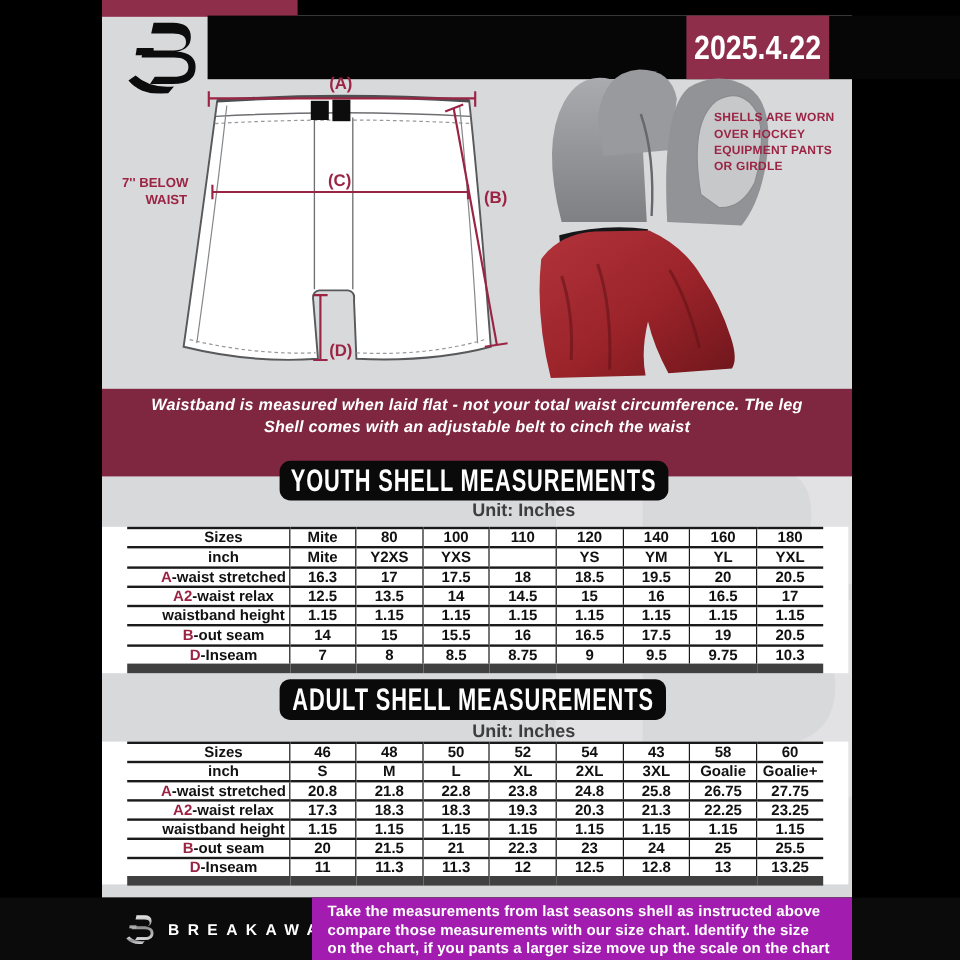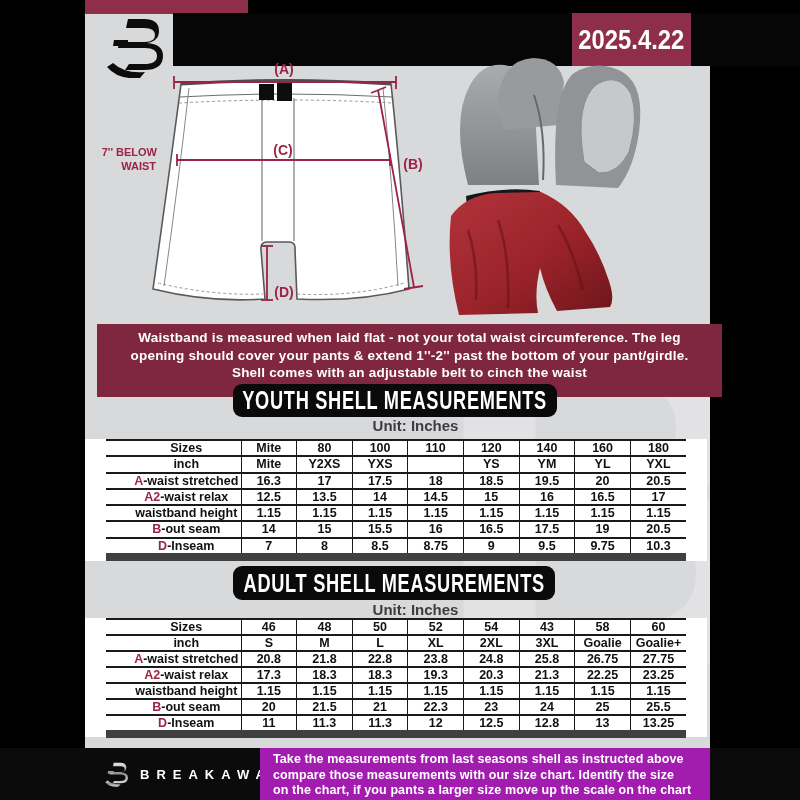--- a/index.html
+++ b/index.html
@@ -20,30 +20,30 @@
   .date-box span { display:inline-block; font-size:28px; font-weight:bold; color:#fff; transform:scaleX(.85); white-space:nowrap; }
 
   .logo-top { position:absolute; left:104px; top:16px; width:64px; height:62px; }
 
   
   .diagram-svg { position:absolute; left:100px; top:58px; width:345px; height:258px; }
   .photo-svg { position:absolute; left:448px; top:55px; width:212px; height:262px; }
   .shells-note { position:absolute; left:595px; top:92px; width:118px; color:#9b2444; font-size:10px; font-weight:bold; line-height:13.5px; letter-spacing:.2px; }
 
   
-  .notice { position:absolute; left:97px; top:324px; width:625px; height:73px; background:#7f2741; color:#fff; text-align:center; padding-top:5px; z-index:2; }
+  .notice { position:absolute; left:85px; top:324px; width:625px; height:73px; background:#7f2741; color:#fff; text-align:center; padding-top:5px; z-index:2;font-style:italic; }
   .notice div { font-size:13.5px; font-weight:600; line-height:17.5px; letter-spacing:.2px; }
 
   
   .pill { position:absolute; background:#0a0a0a; border-radius:9px; display:flex; align-items:center; justify-content:center; z-index:2; }
   .pill span { display:inline-block; color:#fff; font-size:26px; font-weight:bold; letter-spacing:1px; transform:scaleX(.7); white-space:nowrap; }
   .pill-youth { left:233px; top:384px; width:324px; height:33px; }
   .pill-adult { left:233px; top:566px; width:322px; height:34px; }
 
-  .unit { position:absolute; left:72px; width:687px; text-align:center; color:#3d3d40; font-size:15px; font-weight:600; z-index:2; }
+  .unit { position:absolute; left:93px; width:687px; text-align:center; color:#3d3d40; font-size:15px; font-weight:600; z-index:2; }
   .unit-youth { top:417px; }
   .unit-adult { top:601px; }
 
   
   .tablewrap { position:absolute; left:85px; width:622px; background:#fff; padding:0 21px; z-index:2; }
   .tw-youth { top:439px; height:122px; }
   .tw-adult { top:618px; height:119px; }
   .tablewrap table { width:100%; height:100%; border-collapse:collapse; table-layout:fixed; }
   .tablewrap td { border-top:2px solid #1a1a1a; font-size:12.5px; font-weight:bold; color:#111; text-align:center; vertical-align:middle; padding:0; }
   .tablewrap tr:last-child td { border-bottom:8px solid #404040; }
@@ -134,24 +134,29 @@
     <path d="M470,185 Q453,120 472,85 Q486,60 511,66 Q531,70 536,92 L541,185 Z" fill="url(#grayg)"></path>
     <path d="M500,100 Q504,60 535,58 Q561,58 566,82 L561,125 L505,130 Z" fill="#989a9d"></path>
     <path d="M558,185 Q553,92 576,73 Q601,58 626,73 Q647,87 641,132 Q636,168 620,188 Z" fill="#919396"></path>
     <path d="M586,162 Q576,102 599,84 Q621,72 633,94 Q641,117 631,152 Q620,174 601,173 Z" fill="#c7c8ca" stroke="#8a8c8f" stroke-width="1"></path>
     <path d="M536,95 Q548,130 545,180" fill="none" stroke="#66686c" stroke-width="2"></path>
     <path d="M468,196 Q506,186 542,191 L539,216 Q502,210 470,219 Z" fill="#17171a"></path>
     <path d="M453,216 Q468,195 498,193 L543,192 Q572,205 587,231 Q602,253 611,281 Q617,299 612,307 L559,311 Q547,289 542,268 Q536,293 540,313 L461,315 Q448,263 453,216 Z" fill="url(#redg)"></path>
     <path d="M470,230 Q480,260 478,300 M500,220 Q512,255 510,308 M560,225 Q575,250 585,290" fill="none" stroke="#5e1218" stroke-width="2.5" opacity=".55"></path>
   </svg>
 
+  <div class="shells-note">
+    <div>SHELLS ARE WORN</div>
+    <div>OVER HOCKEY</div>
+    <div>EQUIPMENT PANTS</div>
+    <div>OR GIRDLE</div>
+  </div>
 
   <div class="notice">
     <div>Waistband is measured when laid flat - not your total waist circumference. The leg</div>
-    <div>opening should cover your pants &amp; extend 1''-2'' past the bottom of your pant/girdle.</div>
     <div>Shell comes with an adjustable belt to cinch the waist</div>
   </div>
 
   <div class="pill pill-youth">
     <span>YOUTH SHELL MEASUREMENTS</span>
   </div>
   <div class="unit unit-youth">Unit: Inches</div>
   <div class="tablewrap tw-youth">
     <table>
         <tbody>

